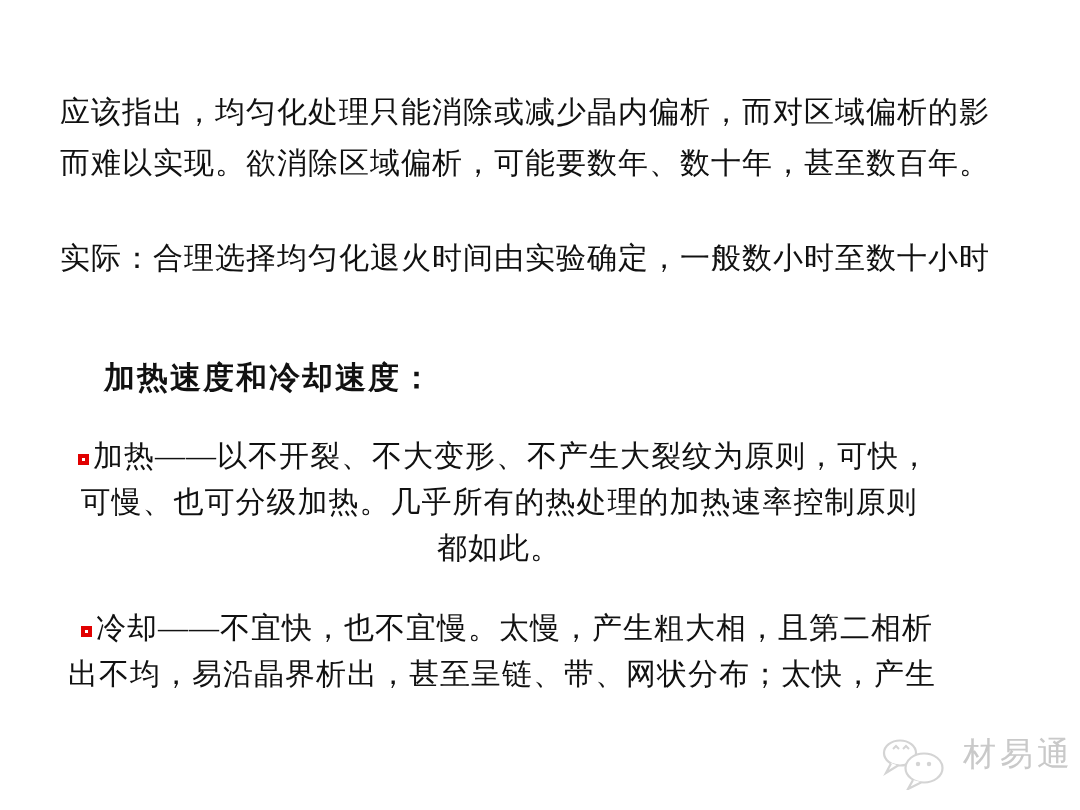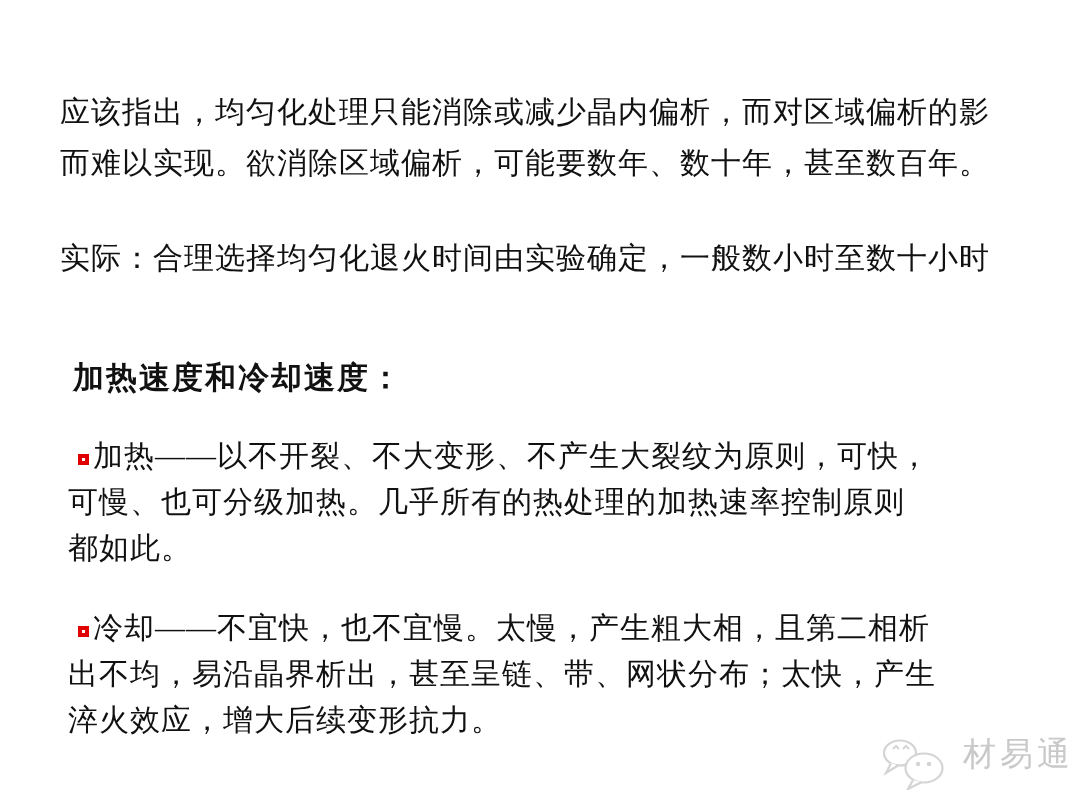--- a/index.html
+++ b/index.html
@@ -29,32 +29,33 @@
   }
   .para2 {
     position: absolute;
     top: 232px; left: 60px;
     font-size: 30px;
     line-height: 51px;
     letter-spacing: 1px;
   }
   .heading {
     position: absolute;
-    top: 358px; left: 73px;
+    top: 358px; left: 104px;
     font-size: 31px;
     font-weight: bold;
     letter-spacing: 2px;
     line-height: 40px;
   }
   .bullet {
     position: absolute;
     left: 68px;
     font-size: 30px;
     line-height: 46px;
     letter-spacing: 1px;
+    text-align: center;
   }
   .bullet-1 { top: 433px; }
   .bullet-2 { top: 605px; }
   .bullet .firstline { margin-left: 10px; }
   .sq {
     display: inline-block;
     width: 11px; height: 11px;
     border: 4px solid var(--red);
     margin-right: 4px;
     vertical-align: 1px;
@@ -99,21 +100,20 @@
     </div>
     <div class="textline">可慢、也可分级加热。几乎所有的热处理的加热速率控制原则</div>
     <div class="textline">都如此。</div>
   </div>
 
   <div class="bullet bullet-2">
     <div class="textline firstline">
       <span class="sq"></span><span>冷却——不宜快，也不宜慢。太慢，产生粗大相，且第二相析</span>
     </div>
     <div class="textline">出不均，易沿晶界析出，甚至呈链、带、网状分布；太快，产生</div>
-    <div class="textline">淬火效应，增大后续变形抗力。</div>
   </div>
 
   <div class="watermark">
     <svg class="wm-icon" width="76" height="52" viewBox="0 0 76 52" xmlns="http://www.w3.org/2000/svg">
 
       <g stroke="#d4d4d4" stroke-width="2.2" fill="#ffffff">
         <ellipse cx="21" cy="15" rx="16" ry="12.5"></ellipse>
         <path d="M12 25 L7 35 L19 27.5 Z" stroke="none" fill="#ffffff"></path>
         <path d="M12 25.5 L7 35 L19 27.5" fill="none"></path>
       </g>

